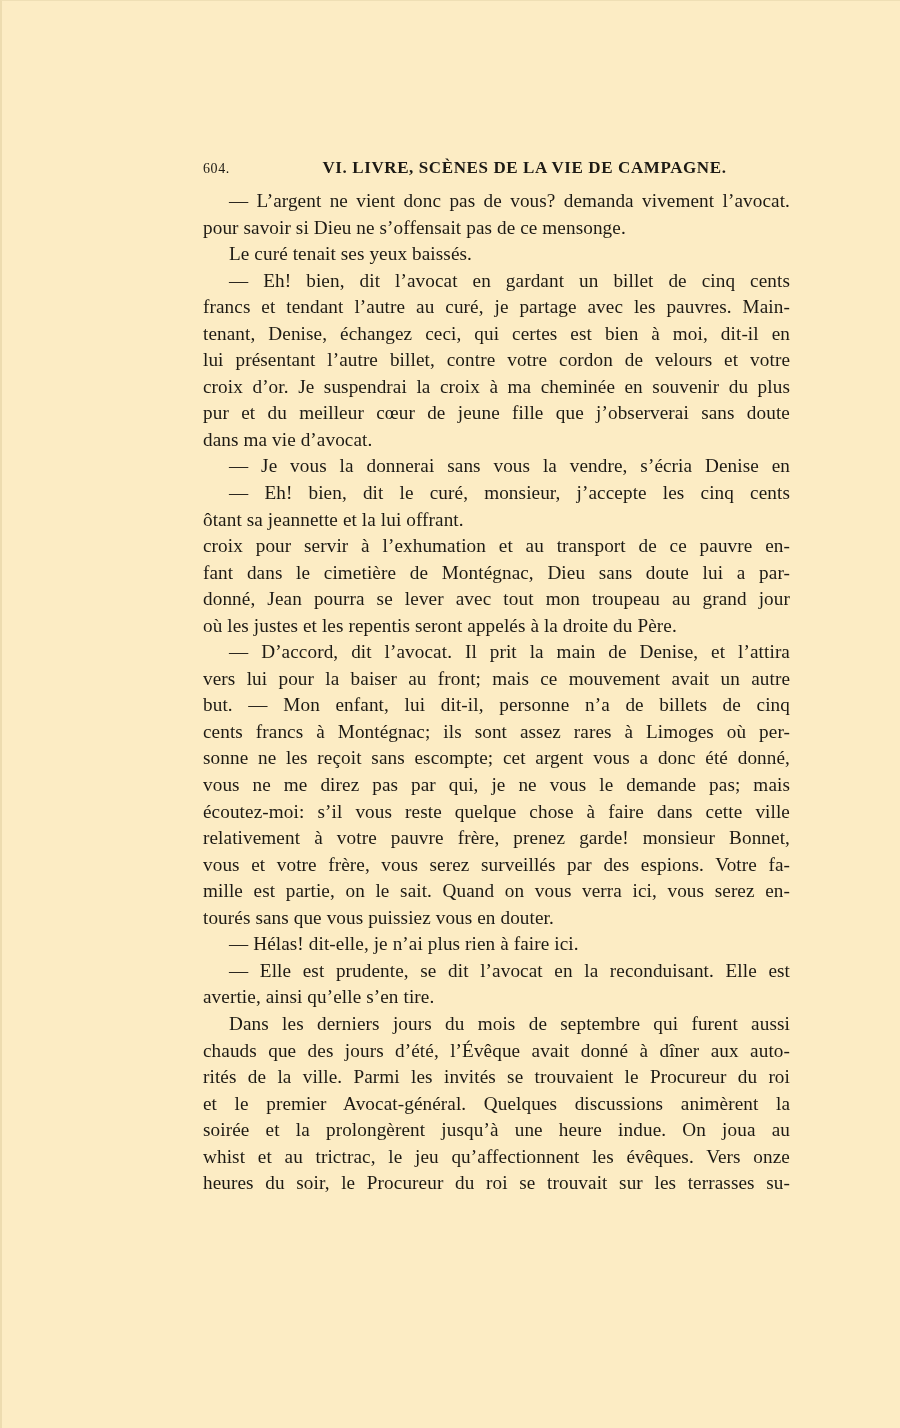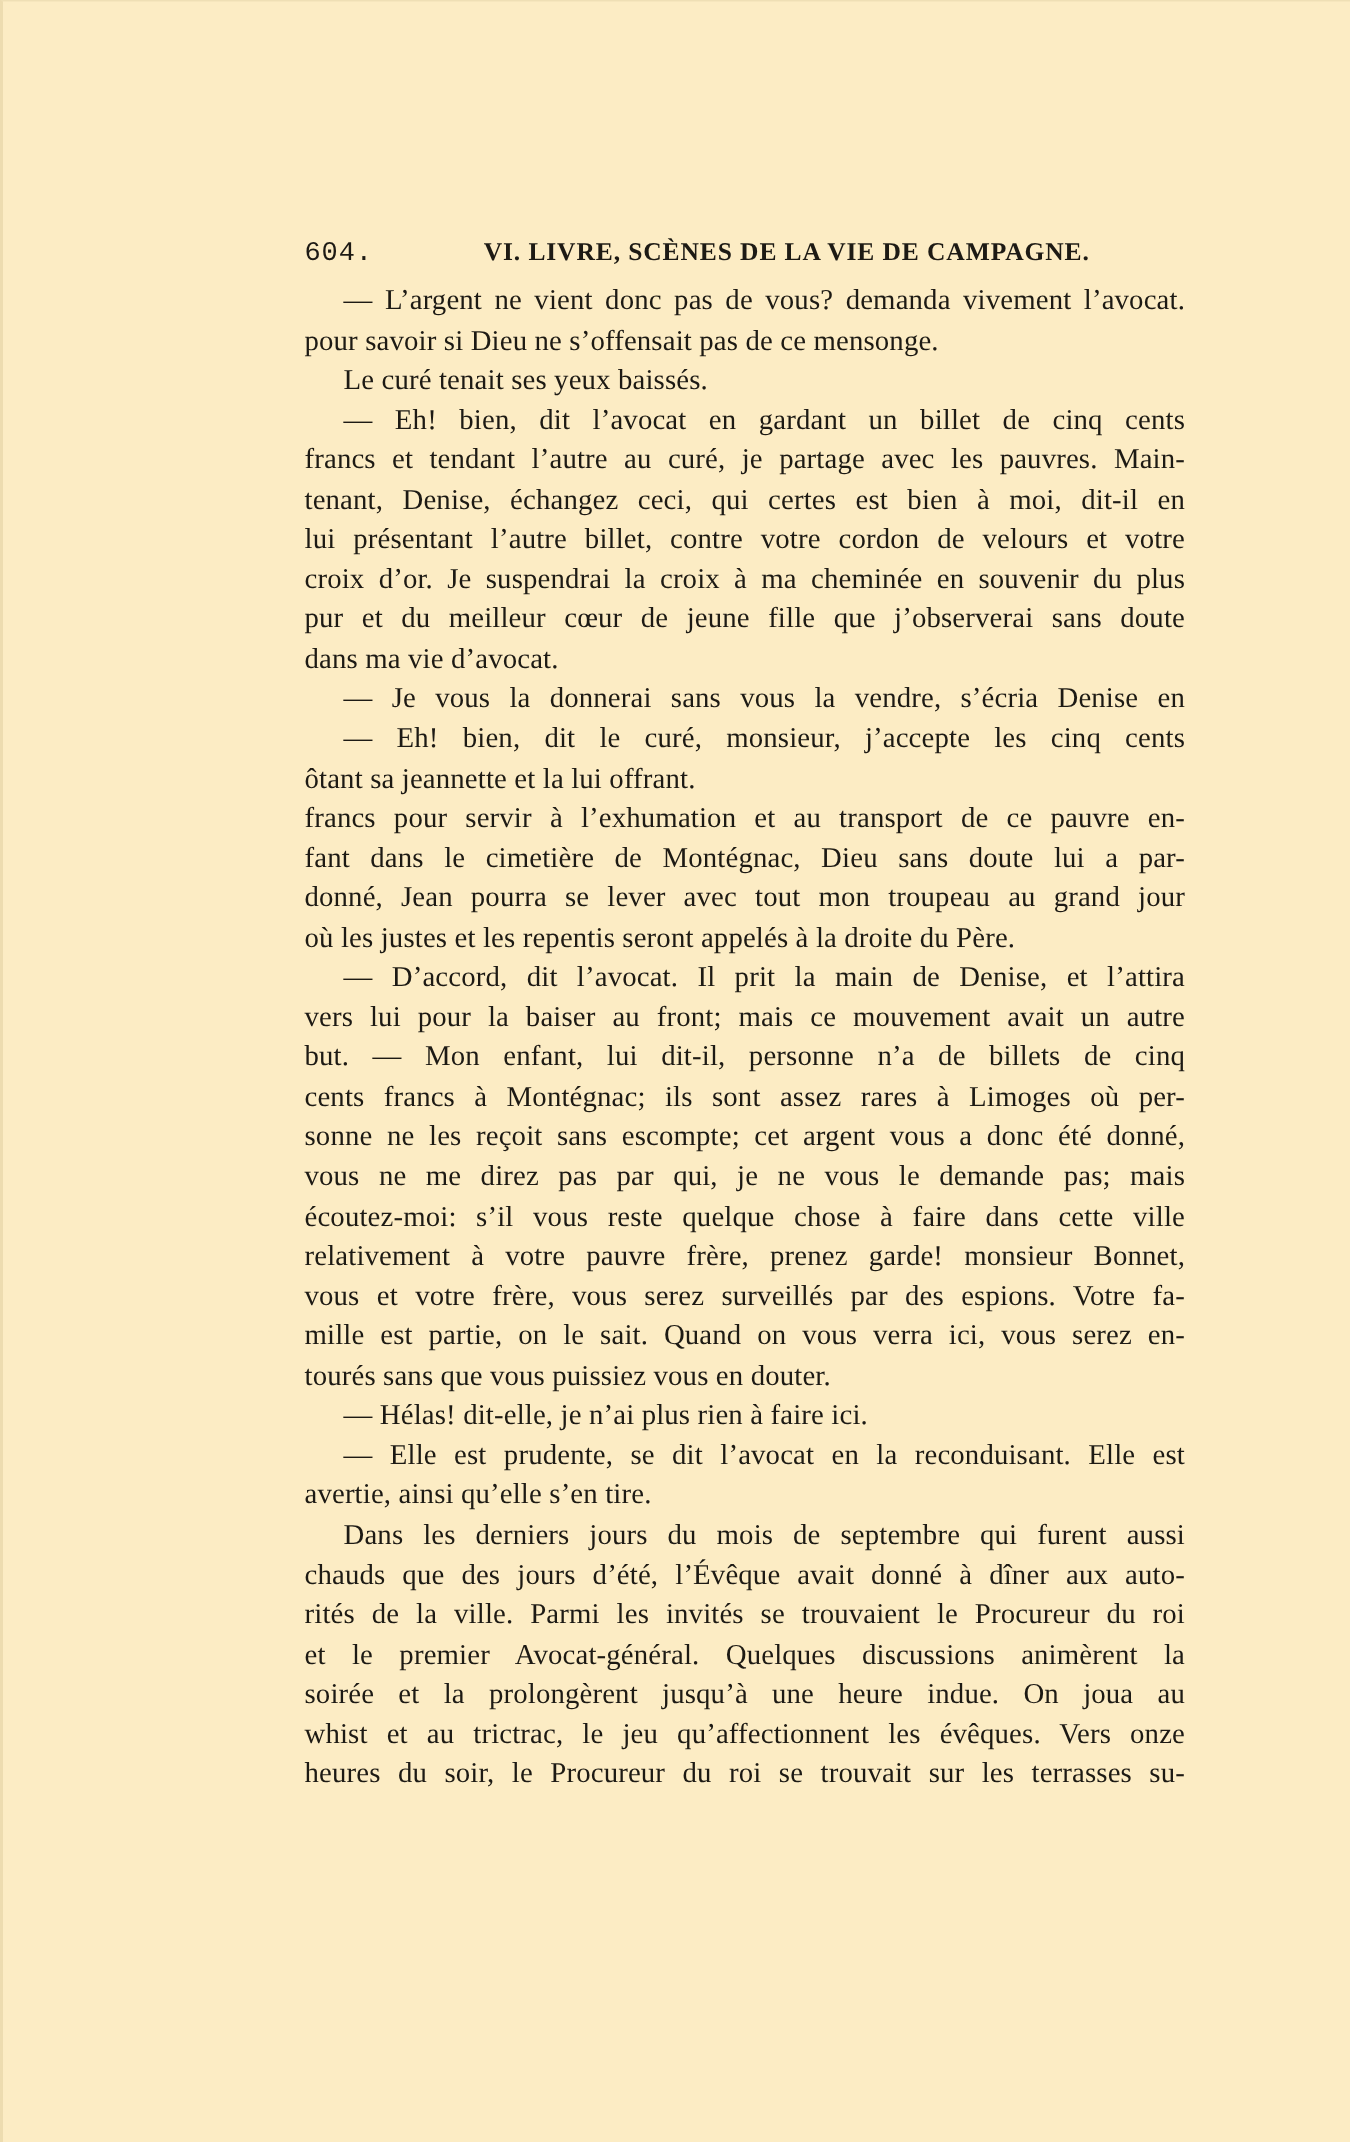--- a/index.html
+++ b/index.html
@@ -20,21 +20,21 @@
     font-family: "Liberation Serif", "DejaVu Serif", serif;
     color: #1d1a14;
     font-size: 19.2px;
     letter-spacing: 0.1px;
   }
   .running-head {
     display: flex; align-items: baseline;
     height: 24px; margin-bottom: 6px;
     font-size: 17px; font-weight: bold; letter-spacing: 0.6px;
   }
-  .page-number { width: 56px; font-weight: normal; font-size: 18px; font-family: Liberation Mono, monospace; }
+  .page-number { width: 56px; font-weight: normal; font-size: 14px; }
   .head-title { flex: 1; text-align: center; }
   .line {
     height: 26.55px; line-height: 26.55px;
     white-space: nowrap;
     text-align: justify; text-align-last: justify;
   }
   .line.indent { padding-left: 26px; }
   .line.last { text-align-last: left; }
 </style>
 </head>
@@ -53,21 +53,21 @@
         <div class="line indent">— Eh! bien, dit l’avocat en gardant un billet de cinq cents</div>
         <div class="line">francs et tendant l’autre au curé, je partage avec les pauvres. Main-</div>
         <div class="line">tenant, Denise, échangez ceci, qui certes est bien à moi, dit-il en</div>
         <div class="line">lui présentant l’autre billet, contre votre cordon de velours et votre</div>
         <div class="line">croix d’or. Je suspendrai la croix à ma cheminée en souvenir du plus</div>
         <div class="line">pur et du meilleur cœur de jeune fille que j’observerai sans doute</div>
         <div class="line last">dans ma vie d’avocat.</div>
         <div class="line indent">— Je vous la donnerai sans vous la vendre, s’écria Denise en</div>
         <div class="line indent">— Eh! bien, dit le curé, monsieur, j’accepte les cinq cents</div>
         <div class="line last">ôtant sa jeannette et la lui offrant.</div>
-        <div class="line">francs pour servir à l’exhumation et au transport de ce pauvre en-</div>
+        <div class="line">croix pour servir à l’exhumation et au transport de ce pauvre en-</div>
         <div class="line">fant dans le cimetière de Montégnac, Dieu sans doute lui a par-</div>
         <div class="line">donné, Jean pourra se lever avec tout mon troupeau au grand jour</div>
         <div class="line last">où les justes et les repentis seront appelés à la droite du Père.</div>
         <div class="line indent">— D’accord, dit l’avocat. Il prit la main de Denise, et l’attira</div>
         <div class="line">vers lui pour la baiser au front; mais ce mouvement avait un autre</div>
         <div class="line">but. — Mon enfant, lui dit-il, personne n’a de billets de cinq</div>
         <div class="line">cents francs à Montégnac; ils sont assez rares à Limoges où per-</div>
         <div class="line">sonne ne les reçoit sans escompte; cet argent vous a donc été donné,</div>
         <div class="line">vous ne me direz pas par qui, je ne vous le demande pas; mais</div>
         <div class="line">écoutez-moi: s’il vous reste quelque chose à faire dans cette ville</div>

